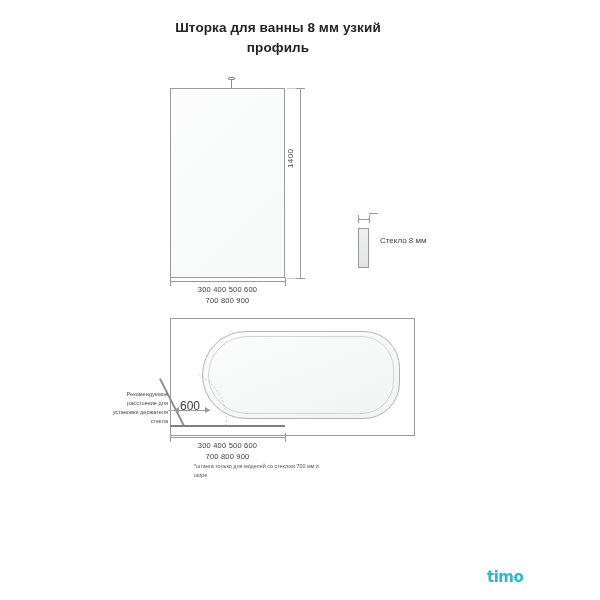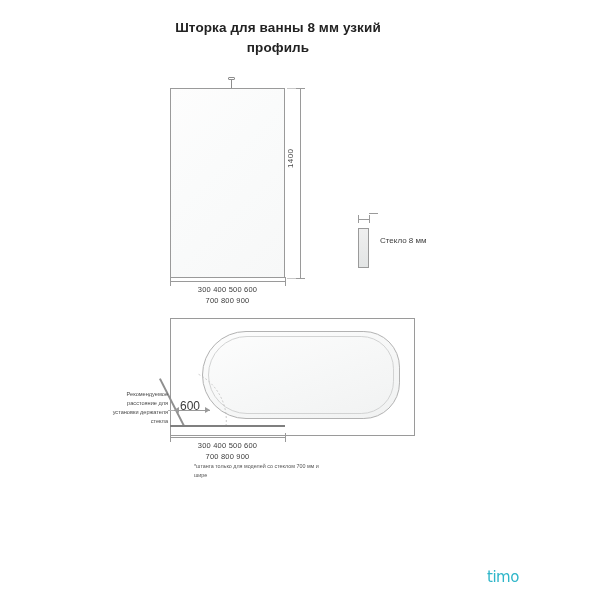--- a/index.html
+++ b/index.html
@@ -331,21 +331,21 @@
     line-height: 1.6;
     color: #555;
   }
 
   
   .logo {
     position: absolute;
     left: 487px;
     top: 568px;
     font-size: 15px;
-    font-weight: normal;
+    font-weight: bold;
     letter-spacing: -0.5px;
     color: #2fb6c9;
     font-family: "DejaVu Sans", sans-serif;
   }
 </style>
 </head>
 <body>
 
 <div class="page">
 

